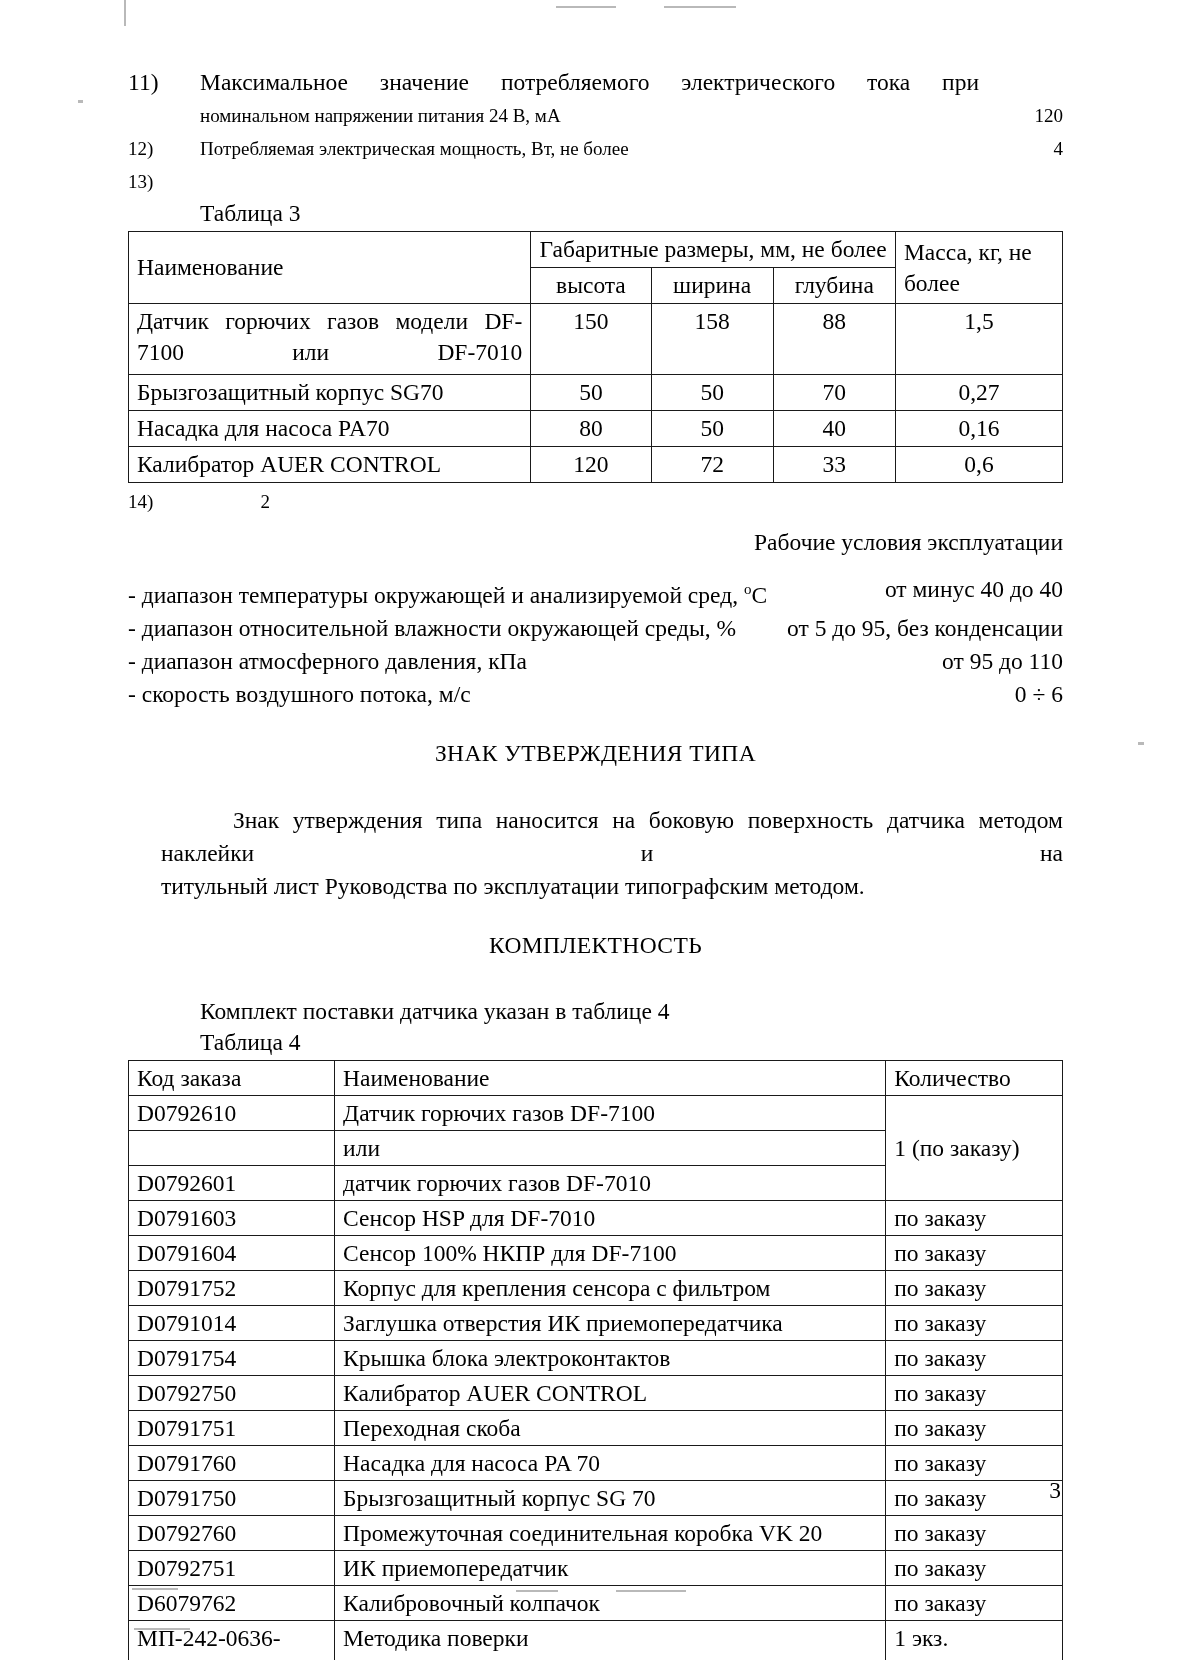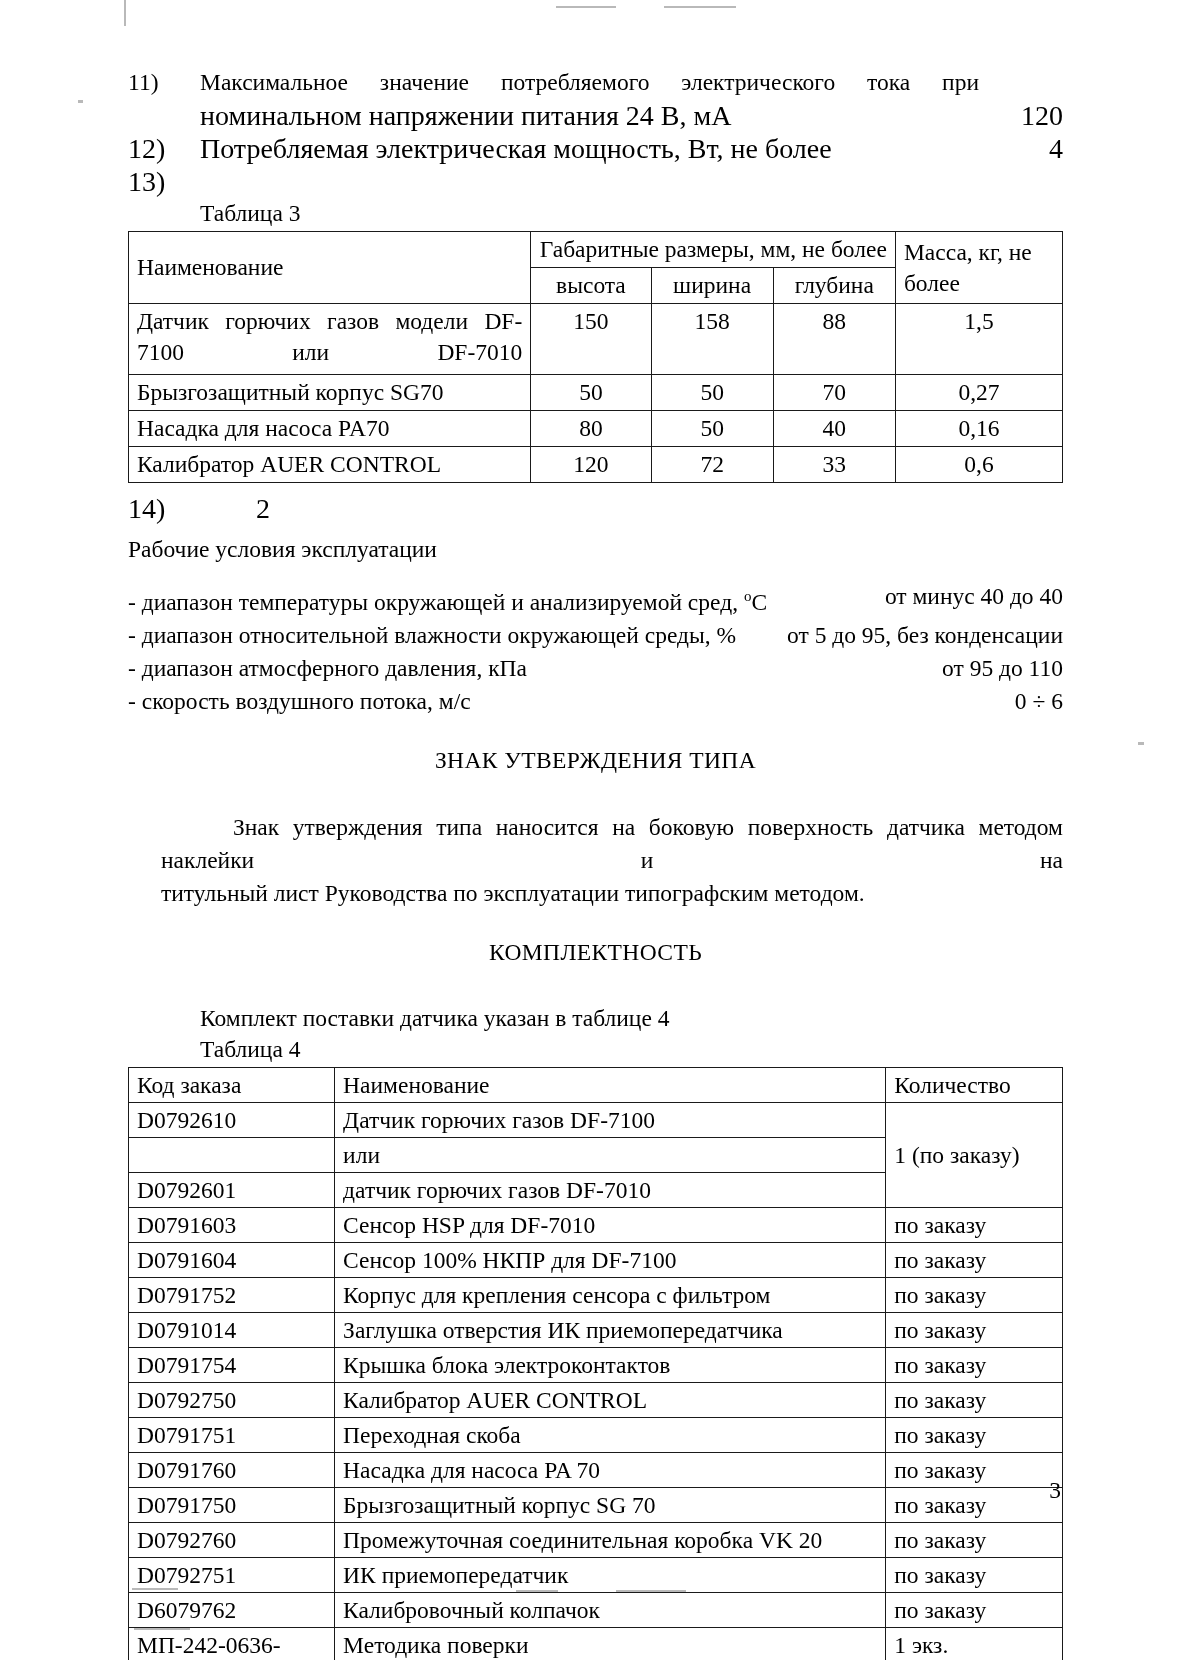--- a/index.html
+++ b/index.html
@@ -52,21 +52,21 @@
   .spec-text.justify {
     text-align: justify;
     text-align-last: justify;
   }
   .spec-val {
     flex: 0 0 70px;
     text-align: right;
   }
   .spec-sub {
     display: flex;
-    font-size: 28px;
+    font-size: 19px;
     line-height: 33px;
   }
   .spec-sub .spec-num { width: 72px; flex: 0 0 72px; }
   .spec-sub .spec-text { flex: 1 1 auto; }
   .spec-sub .spec-val { flex: 0 0 70px; text-align: right; }
 
   .table-caption {
     font-size: 23.5px;
     line-height: 31px;
     padding-left: 72px;
@@ -82,27 +82,27 @@
   .t3 td, .t3 th {
     border: 1.6px solid #1a1a1a;
     padding: 2px 8px;
     font-weight: normal;
     vertical-align: top;
     line-height: 31px;
   }
   .t3 .c-name { width: 440px; text-align: left; }
   .t3 .c-dim  { width: 112px; text-align: center; }
   .t3 .c-mass { width: 171px; text-align: center; }
-  .t3 .hd-span { text-align: right; }
+  .t3 .hd-span { text-align: center; }
   .t3 .num { text-align: center; }
   .t3 .tall-name { height: 66px; }
 
   
   .center-head {
-    text-align: left;
+    text-align: right;
     font-size: 23.5px;
     line-height: 33px;
   }
   .cond-row {
     display: flex;
     font-size: 23.5px;
     line-height: 33px;
     gap: 9px;
   }
   .cond-label { flex: 1 1 auto; }
@@ -225,21 +225,21 @@
         <tr>
           <td class="c-name">Калибратор AUER CONTROL</td>
           <td class="num">120</td>
           <td class="num">72</td>
           <td class="num">33</td>
           <td class="num">0,6</td>
         </tr>
       </tbody>
     </table>
 
-    <div class="spec-sub" style="margin-top:9px;">
+    <div class="spec-sub" style="margin-top:2px;">
       <div class="spec-num">14)</div>
       <div class="spec-val">2</div>
     </div>
 
     <div class="spacer-8"></div>
     <div class="center-head">Рабочие условия эксплуатации</div>
     <div class="spacer-14"></div>
 
     <div class="cond-row">
       <div class="cond-label"><span>- диапазон температуры окружающей и анализируемой сред, </span><sup class="deg">о</sup><span>С</span></div>

